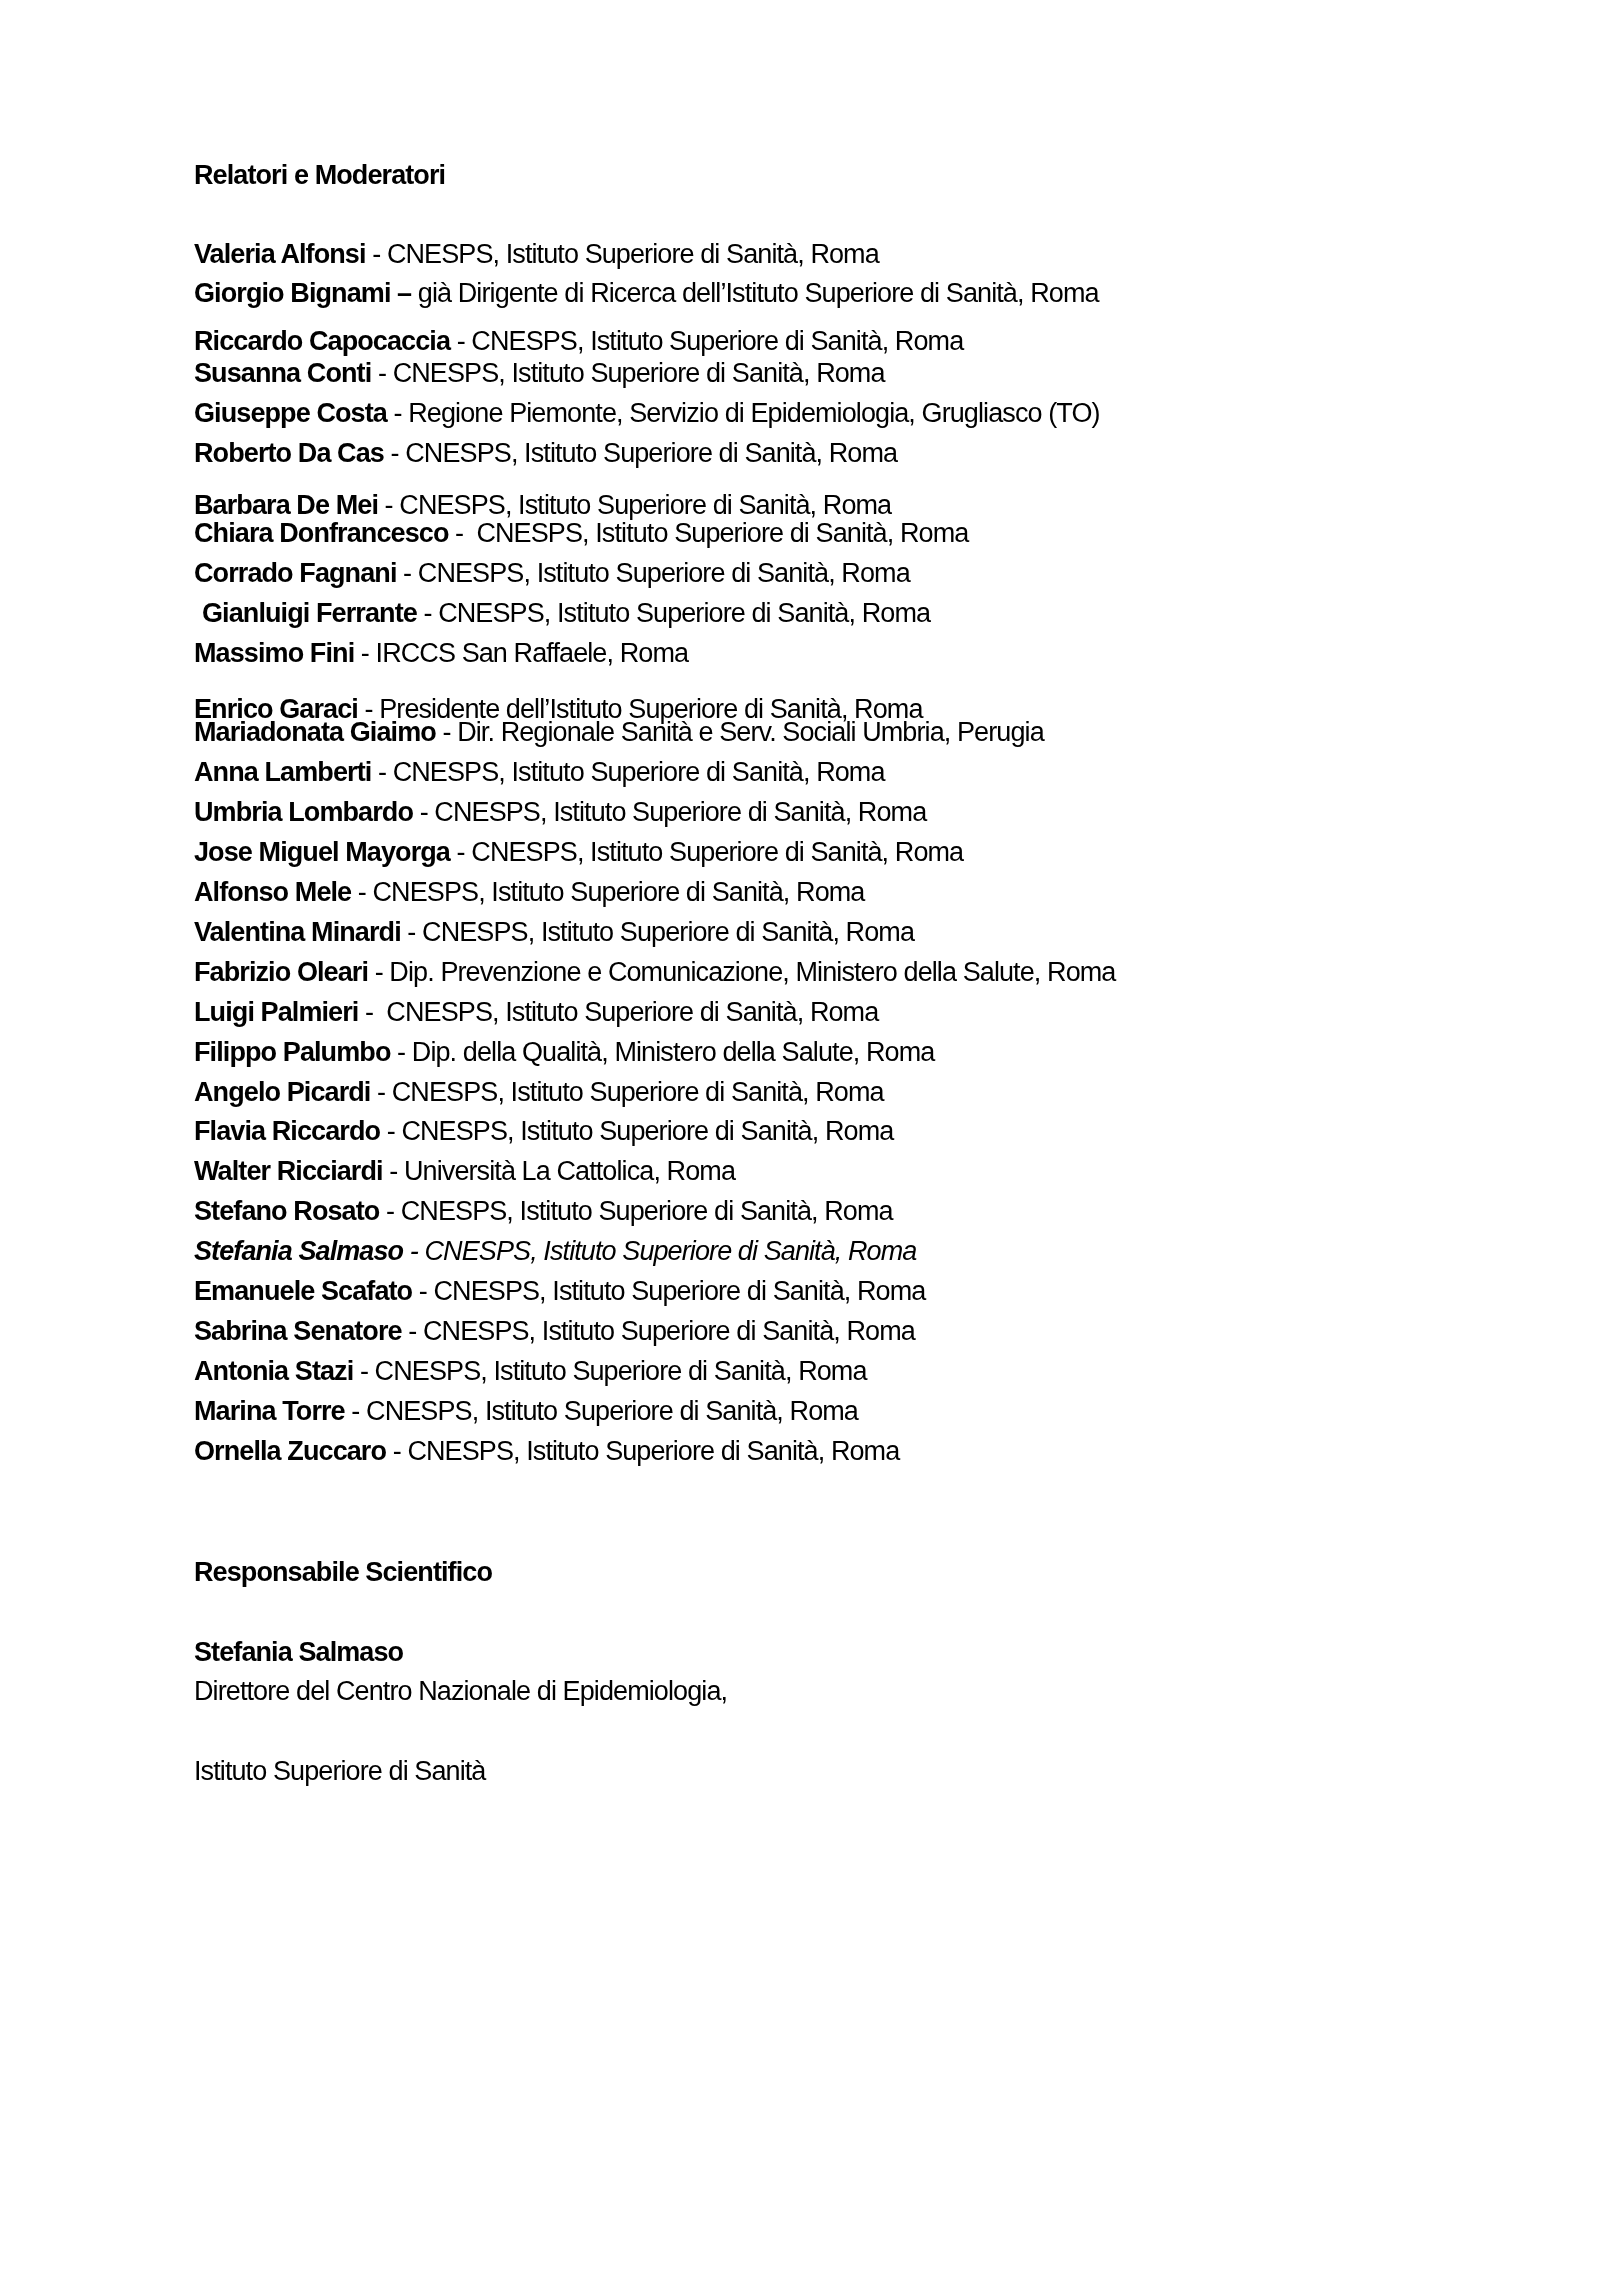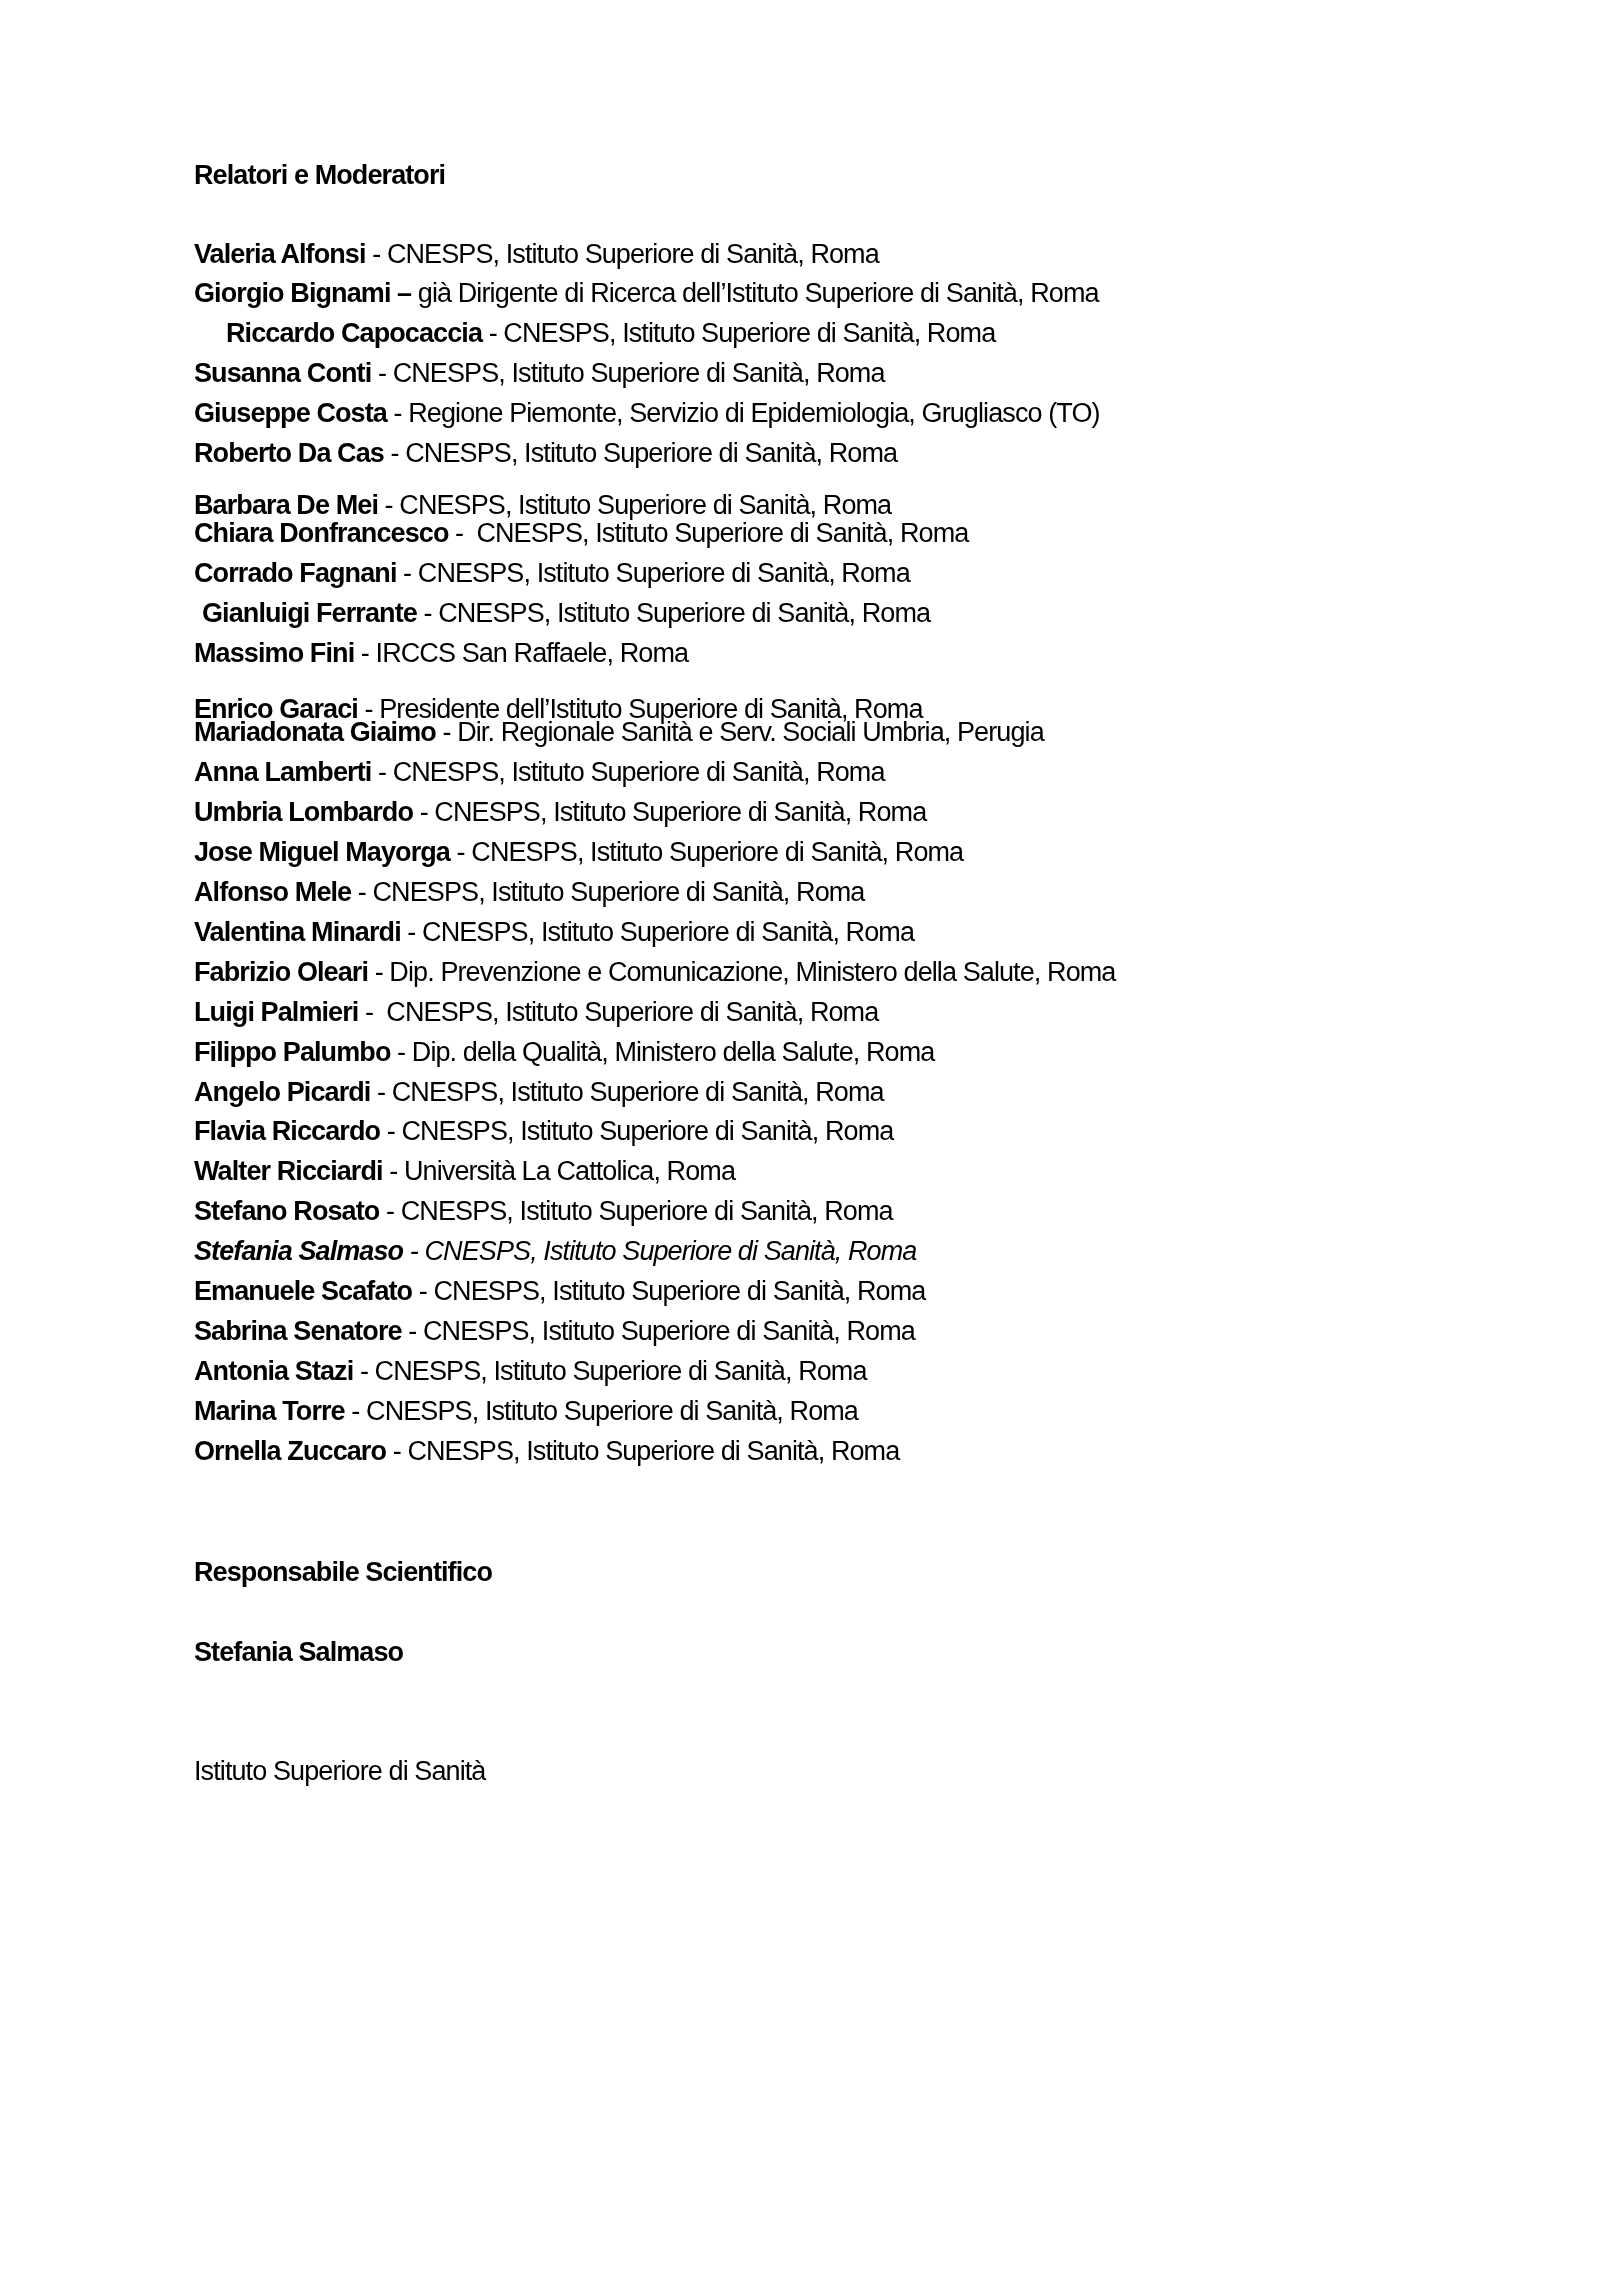--- a/index.html
+++ b/index.html
@@ -20,21 +20,21 @@
 </style>
 </head>
 <body>
 
 <div class="page">
   <div class="line heading" style="top:155px">Relatori e Moderatori</div>
 
   <div id="speakers-list">
       <div class="line" style="top: 234px;"><span class="b">Valeria Alfonsi</span><span class=""> - </span><span>CNESPS, Istituto Superiore di Sanità, Roma</span></div>
       <div class="line" style="top: 273px;"><span class="b">Giorgio Bignami</span><span class="b"> – </span><span>già Dirigente di Ricerca dell’Istituto Superiore di Sanità, Roma</span></div>
-      <div class="line" style="top: 313px; margin-left: 32px;"><span class="b">Riccardo Capocaccia</span><span class=""> - </span><span>CNESPS, Istituto Superiore di Sanità, Roma</span></div>
+      <div class="line" style="top: 321px;"><span class="b">Riccardo Capocaccia</span><span class=""> - </span><span>CNESPS, Istituto Superiore di Sanità, Roma</span></div>
       <div class="line" style="top: 353px;"><span class="b">Susanna Conti</span><span class=""> - </span><span>CNESPS, Istituto Superiore di Sanità, Roma</span></div>
       <div class="line" style="top: 393px;"><span class="b">Giuseppe Costa</span><span class=""> - </span><span>Regione Piemonte, Servizio di Epidemiologia, Grugliasco (TO)</span></div>
       <div class="line" style="top: 433px;"><span class="b">Roberto Da Cas</span><span class=""> - </span><span>CNESPS, Istituto Superiore di Sanità, Roma</span></div>
       <div class="line" style="top: 473px; margin-top: 12px;"><span class="b">Barbara De Mei</span><span class=""> - </span><span>CNESPS, Istituto Superiore di Sanità, Roma</span></div>
       <div class="line" style="top: 513px;"><span class="b">Chiara Donfrancesco</span><span class=""> -  </span><span>CNESPS, Istituto Superiore di Sanità, Roma</span></div>
       <div class="line" style="top: 553px;"><span class="b">Corrado Fagnani</span><span class=""> - </span><span>CNESPS, Istituto Superiore di Sanità, Roma</span></div>
       <div class="line" style="top: 593px; margin-left: 8px;"><span class="b">Gianluigi Ferrante</span><span class=""> - </span><span>CNESPS, Istituto Superiore di Sanità, Roma</span></div>
       <div class="line" style="top: 633px;"><span class="b">Massimo Fini</span><span class=""> - </span><span>IRCCS San Raffaele, Roma</span></div>
       <div class="line" style="top: 672px; margin-top: 17px;"><span class="b">Enrico Garaci</span><span class=""> - </span><span>Presidente dell’Istituto Superiore di Sanità, Roma</span></div>
       <div class="line" style="top: 712px;"><span class="b">Mariadonata Giaimo</span><span class=""> - </span><span>Dir. Regionale Sanità e Serv. Sociali Umbria, Perugia</span></div>
@@ -53,15 +53,16 @@
       <div class="line" style="top: 1231px; font-style: italic;"><span class="b">Stefania Salmaso</span><span class=""> - </span><span>CNESPS, Istituto Superiore di Sanità, Roma</span></div>
       <div class="line" style="top: 1271px;"><span class="b">Emanuele Scafato</span><span class=""> - </span><span>CNESPS, Istituto Superiore di Sanità, Roma</span></div>
       <div class="line" style="top: 1311px;"><span class="b">Sabrina Senatore</span><span class=""> - </span><span>CNESPS, Istituto Superiore di Sanità, Roma</span></div>
       <div class="line" style="top: 1351px;"><span class="b">Antonia Stazi</span><span class=""> - </span><span>CNESPS, Istituto Superiore di Sanità, Roma</span></div>
       <div class="line" style="top: 1391px;"><span class="b">Marina Torre</span><span class=""> - </span><span>CNESPS, Istituto Superiore di Sanità, Roma</span></div>
       <div class="line" style="top: 1431px;"><span class="b">Ornella Zuccaro</span><span class=""> - </span><span>CNESPS, Istituto Superiore di Sanità, Roma</span></div>
     </div>
 
   <div class="line heading" style="top:1552px">Responsabile Scientifico</div>
   <div class="line b" style="top:1632px">Stefania Salmaso</div>
+  <div class="line" style="top:1671px">Direttore del Centro Nazionale di Epidemiologia,</div>
   <div class="line" style="top:1751px">Istituto Superiore di Sanità</div>
 </div>
 
 
 </body></html>

